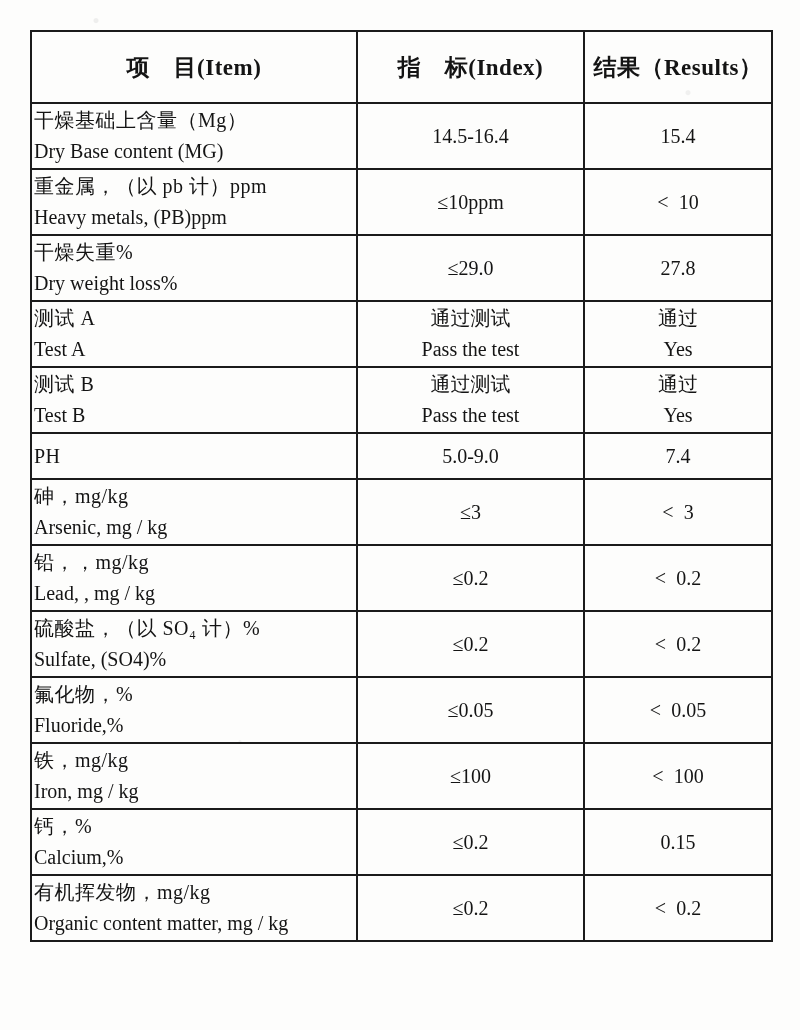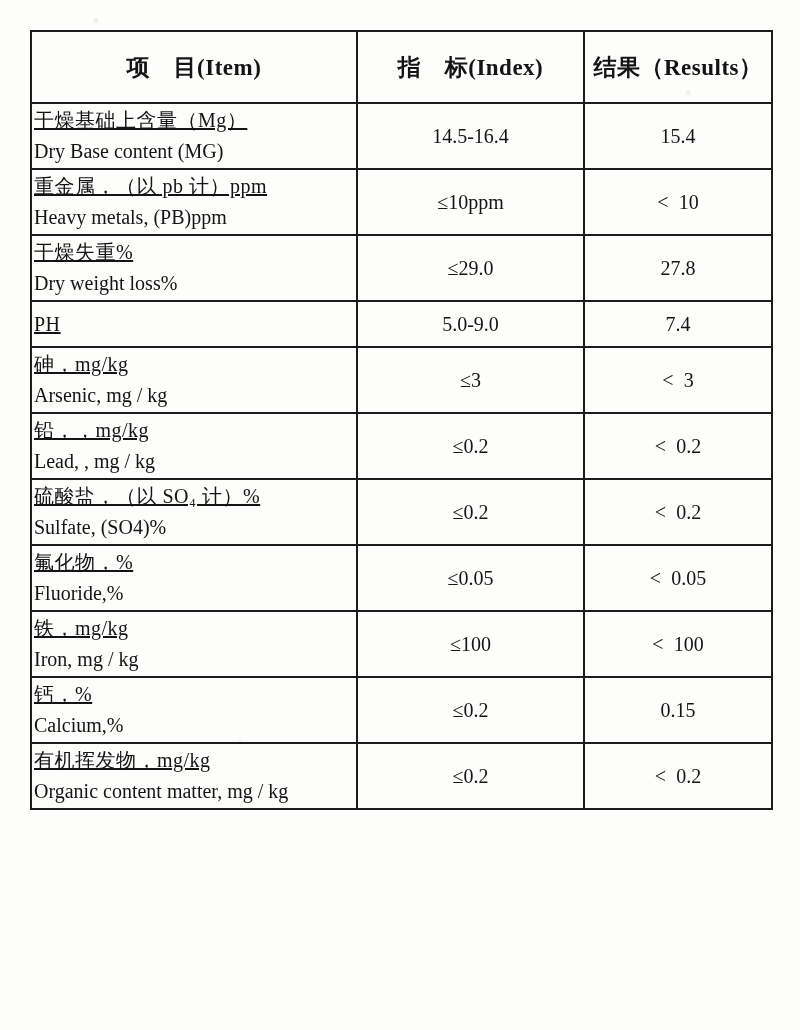--- a/index.html
+++ b/index.html
@@ -56,21 +56,21 @@
     text-align: left;
     padding-left: 3px;
   }
   td.index, td.result {
     text-align: center;
   }
   .zh, .en {
     line-height: 31px;
     white-space: pre-wrap;
   }
-  td.item .zh { letter-spacing: 0.5px; text-decoration: underline; }
+  td.item .zh { letter-spacing: 0.5px; }
 </style>
 </head>
 <body>
 
 <div class="scan-page">
   <table class="coa">
     <colgroup>
       <col class="c-item">
         <col class="c-index">
         <col class="c-result">
@@ -122,21 +122,49 @@
       <div class="zh">≤29.0</div>
 
     </td>
     <td class="result">
       <div class="zh">27.8</div>
 
     </td>
   </tr>
 
 
-
+  <tr>
+    <td class="item">
+      <div class="zh">测试 A</div>
+      <div class="en">Test A</div>
+    </td>
+    <td class="index">
+      <div class="zh">通过测试</div>
+      <div class="en">Pass the test</div>
+    </td>
+    <td class="result">
+      <div class="zh">通过</div>
+      <div class="en">Yes</div>
+    </td>
+  </tr>
+
+  <tr>
+    <td class="item">
+      <div class="zh">测试 B</div>
+      <div class="en">Test B</div>
+    </td>
+    <td class="index">
+      <div class="zh">通过测试</div>
+      <div class="en">Pass the test</div>
+    </td>
+    <td class="result">
+      <div class="zh">通过</div>
+      <div class="en">Yes</div>
+    </td>
+  </tr>
 
   <tr class="single">
     <td class="item">
       <div class="zh">PH</div>
 
     </td>
     <td class="index">
       <div class="zh">5.0-9.0</div>
 
     </td>

